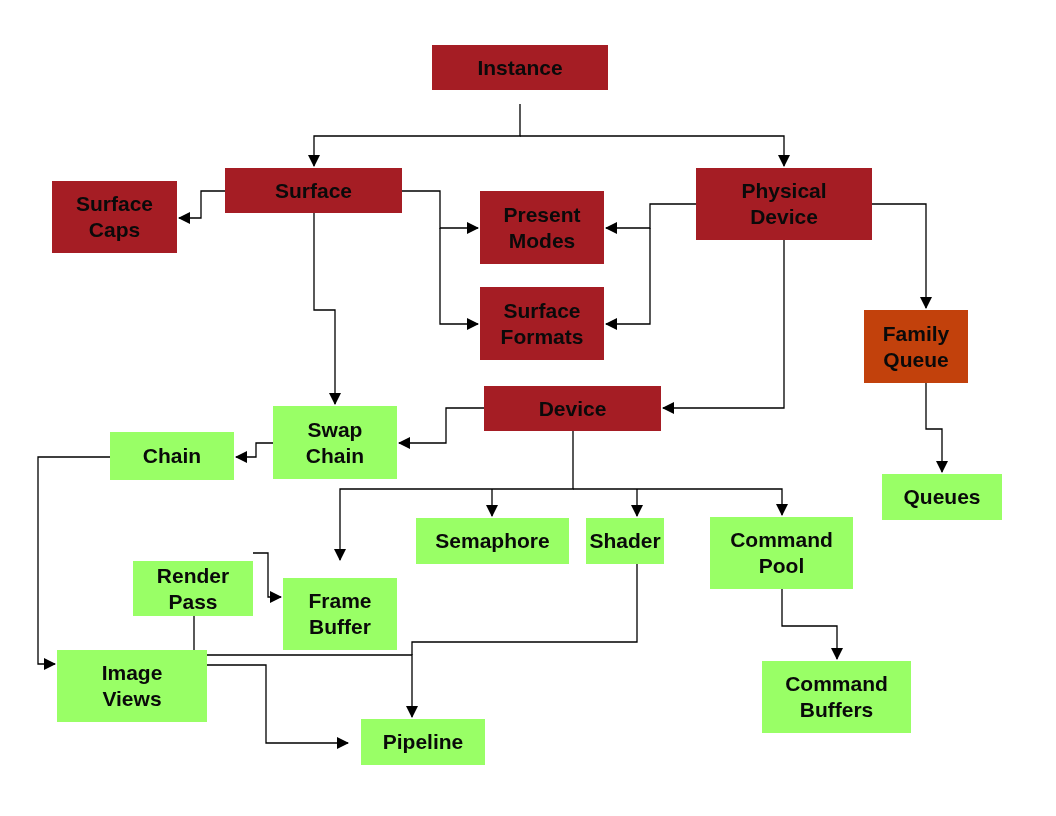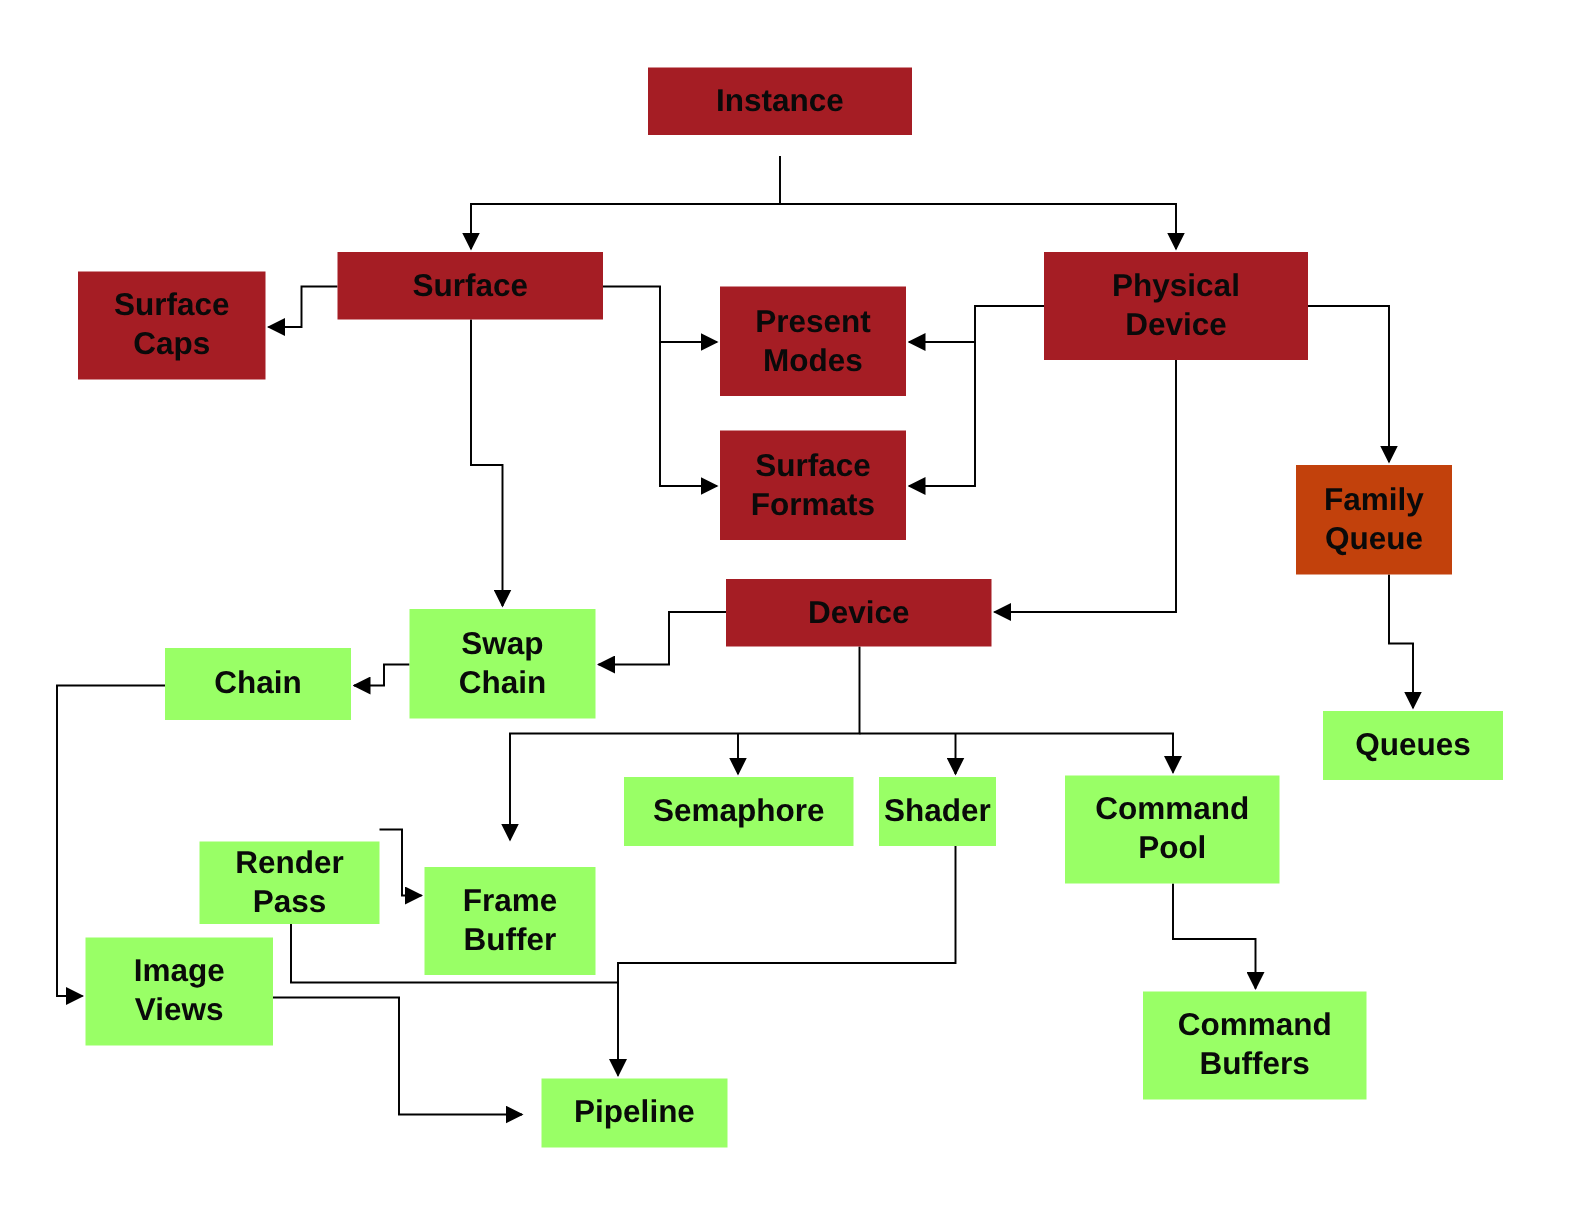--- a/index.html
+++ b/index.html
@@ -65,18 +65,18 @@
   <div class="node green" style="left: 110px; top: 432px; width: 124px; height: 48px; background: rgb(153, 255, 102);">Chain</div>
   <div class="node green" style="left: 882px; top: 474px; width: 120px; height: 46px; background: rgb(153, 255, 102);">Queues</div>
   <div class="node green" style="left: 133px; top: 517px; width: 120px; height: 55px; background: rgb(153, 255, 102); margin-top: 44px;">Render
 Pass</div>
   <div class="node green" style="left: 283px; top: 562px; width: 114px; height: 72px; background: rgb(153, 255, 102); margin-top: 16px;">Frame
 Buffer</div>
   <div class="node green" style="left: 416px; top: 518px; width: 153px; height: 46px; background: rgb(153, 255, 102);">Semaphore</div>
   <div class="node green" style="left: 586px; top: 518px; width: 78px; height: 46px; background: rgb(153, 255, 102);">Shader</div>
   <div class="node green" style="left: 710px; top: 517px; width: 143px; height: 72px; background: rgb(153, 255, 102);">Command
 Pool</div>
-  <div class="node green" style="left: 57px; top: 625px; width: 125px; height: 72px; background: rgb(153, 255, 102);">Image
+  <div class="node green" style="left: 57px; top: 650px; width: 150px; height: 72px; background: rgb(153, 255, 102);">Image
 Views</div>
   <div class="node green" style="left: 350px; top: 719px; width: 124px; height: 46px; background: rgb(153, 255, 102); margin-left: 11px;">Pipeline</div>
   <div class="node green" style="left: 762px; top: 661px; width: 149px; height: 72px; background: rgb(153, 255, 102);">Command
 Buffers</div>
 </div>
 
 </body></html>

